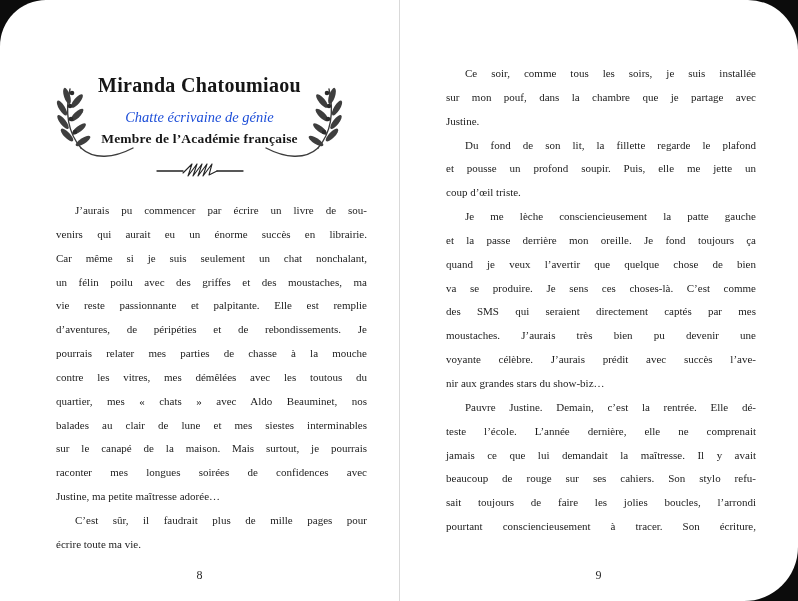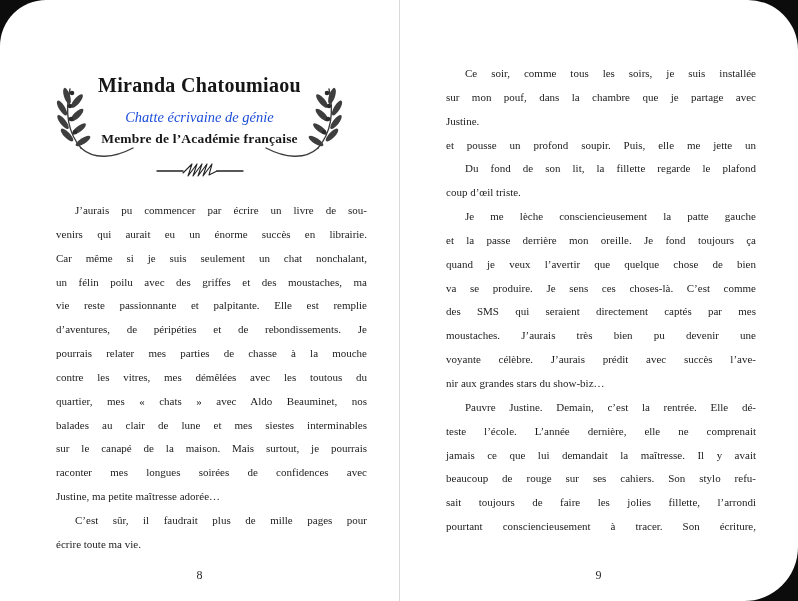--- a/index.html
+++ b/index.html
@@ -139,34 +139,34 @@
         </div>
 
       <div class="pagenum">8</div>
     </div>
 
     <div class="half" id="right-half">
       <div class="body-text" id="right-body">
           <div class="line indent just">Ce soir, comme tous les soirs, je suis installée</div>
           <div class="line just">sur mon pouf, dans la chambre que je partage avec</div>
           <div class="line">Justine.</div>
+          <div class="line indent just">Du fond de son lit, la fillette regarde le plafond</div>
           <div class="line just">et pousse un profond soupir. Puis, elle me jette un</div>
-          <div class="line indent just">Du fond de son lit, la fillette regarde le plafond</div>
           <div class="line">coup d’œil triste.</div>
           <div class="line indent just">Je me lèche consciencieusement la patte gauche</div>
           <div class="line just">et la passe derrière mon oreille. Je fond toujours ça</div>
           <div class="line just">quand je veux l’avertir que quelque chose de bien</div>
           <div class="line just">va se produire. Je sens ces choses-là. C’est comme</div>
           <div class="line just">des SMS qui seraient directement captés par mes</div>
           <div class="line just">moustaches. J’aurais très bien pu devenir une</div>
           <div class="line just">voyante célèbre. J’aurais prédit avec succès l’ave-</div>
           <div class="line">nir aux grandes stars du show-biz…</div>
           <div class="line indent just">Pauvre Justine. Demain, c’est la rentrée. Elle dé-</div>
           <div class="line just">teste l’école. L’année dernière, elle ne comprenait</div>
           <div class="line just">jamais ce que lui demandait la maîtresse. Il y avait</div>
           <div class="line just">beaucoup de rouge sur ses cahiers. Son stylo refu-</div>
-          <div class="line just">sait toujours de faire les jolies fillette, l’arrondi</div>
+          <div class="line just">sait toujours de faire les jolies boucles, l’arrondi</div>
           <div class="line just">pourtant consciencieusement à tracer. Son écriture,</div>
         </div>
       <div class="pagenum">9</div>
     </div>
   </div>
 </div>
 
 </body></html>

